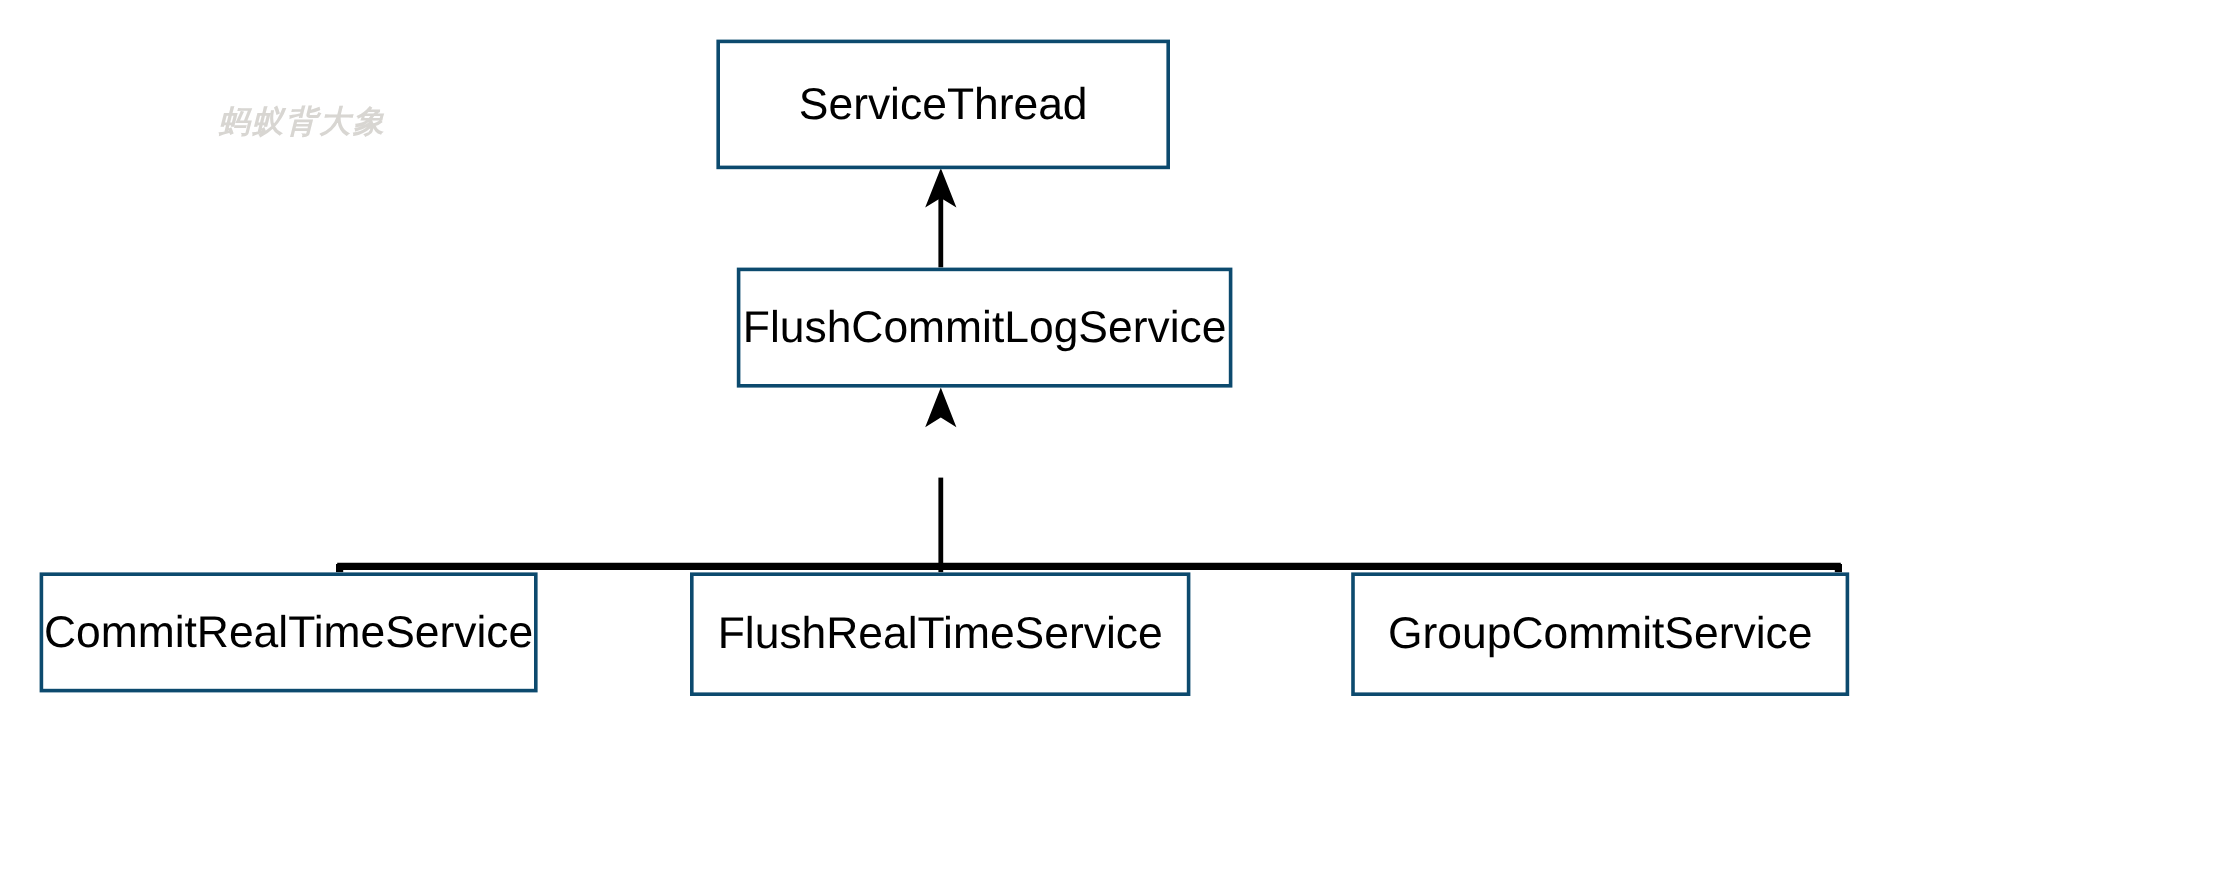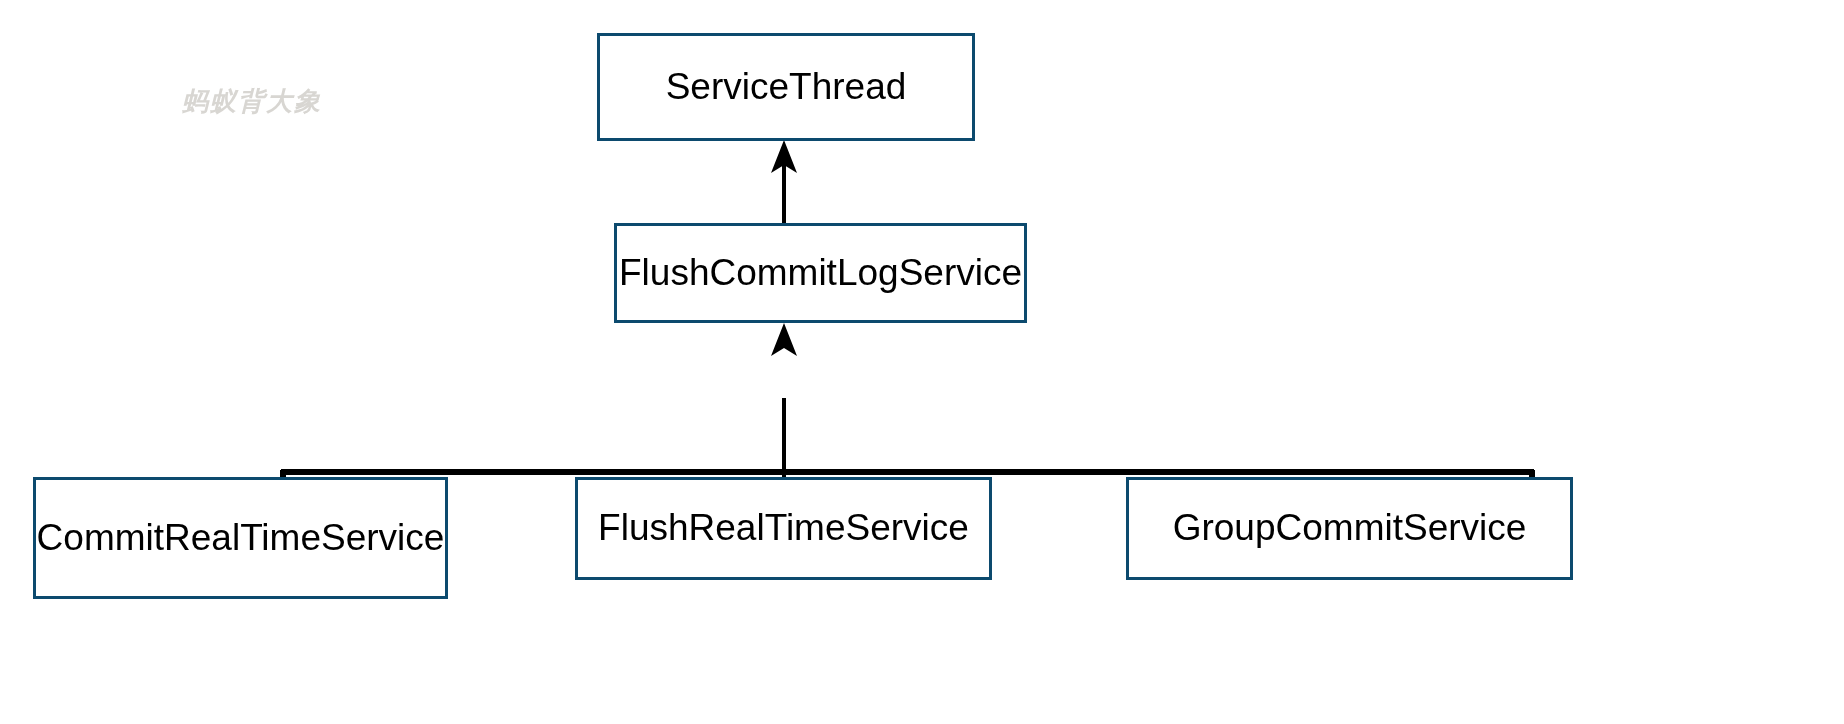--- a/index.html
+++ b/index.html
@@ -48,34 +48,34 @@
     left: 578px;
     top: 223px;
     width: 413px;
     height: 100px;
     margin-left: 36px;
   }
   #node-commit-real-time-service {
     left: 33px;
     top: 477px;
     width: 415px;
-    height: 122px;
+    height: 100px;
     justify-content: center;
   }
   #node-flush-real-time-service {
     left: 575px;
     top: 477px;
     width: 417px;
     height: 103px;
     justify-content: center;
   }
   #node-group-commit-service {
     left: 1126px;
     top: 477px;
-    width: 447px;
+    width: 415px;
     height: 103px;
   }
   
   .edge-layer {
     position: absolute;
     left: 0;
     top: 0;
     width: 1844px;
     height: 724px;
     z-index: 1;

